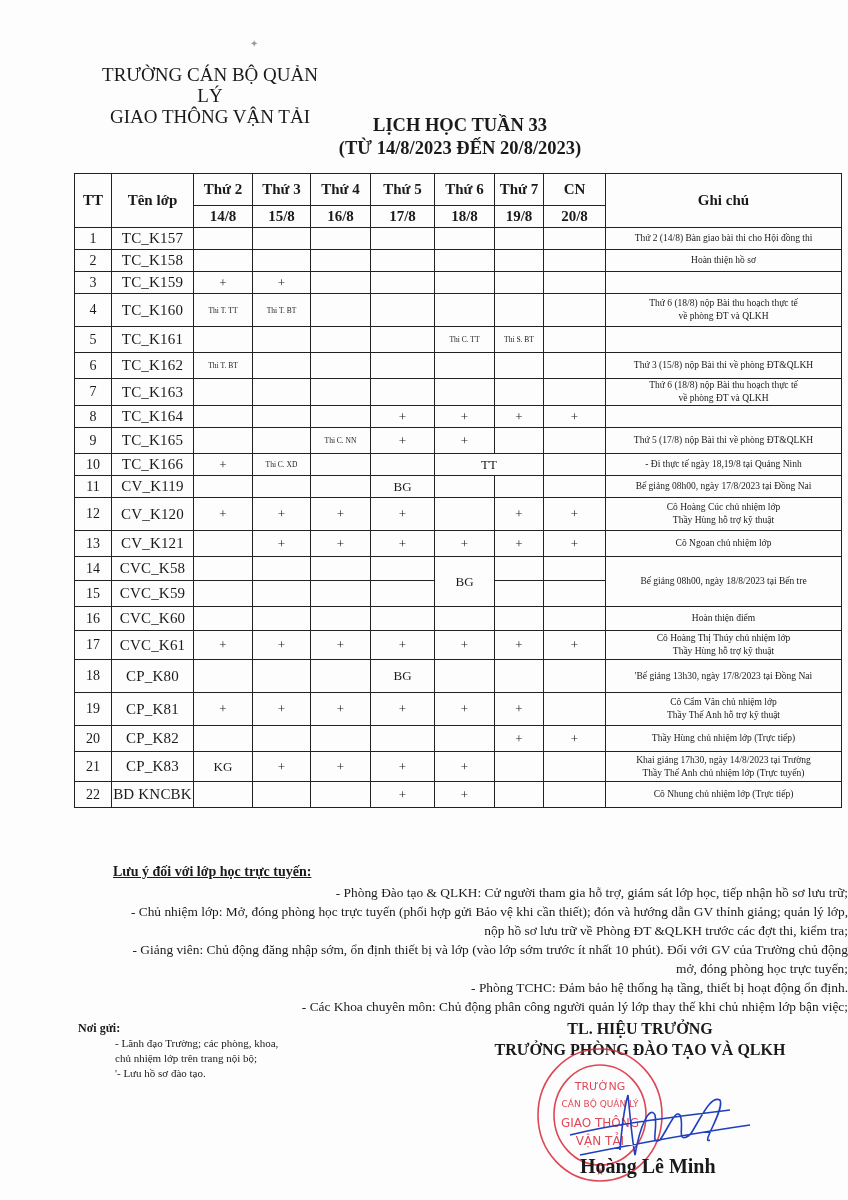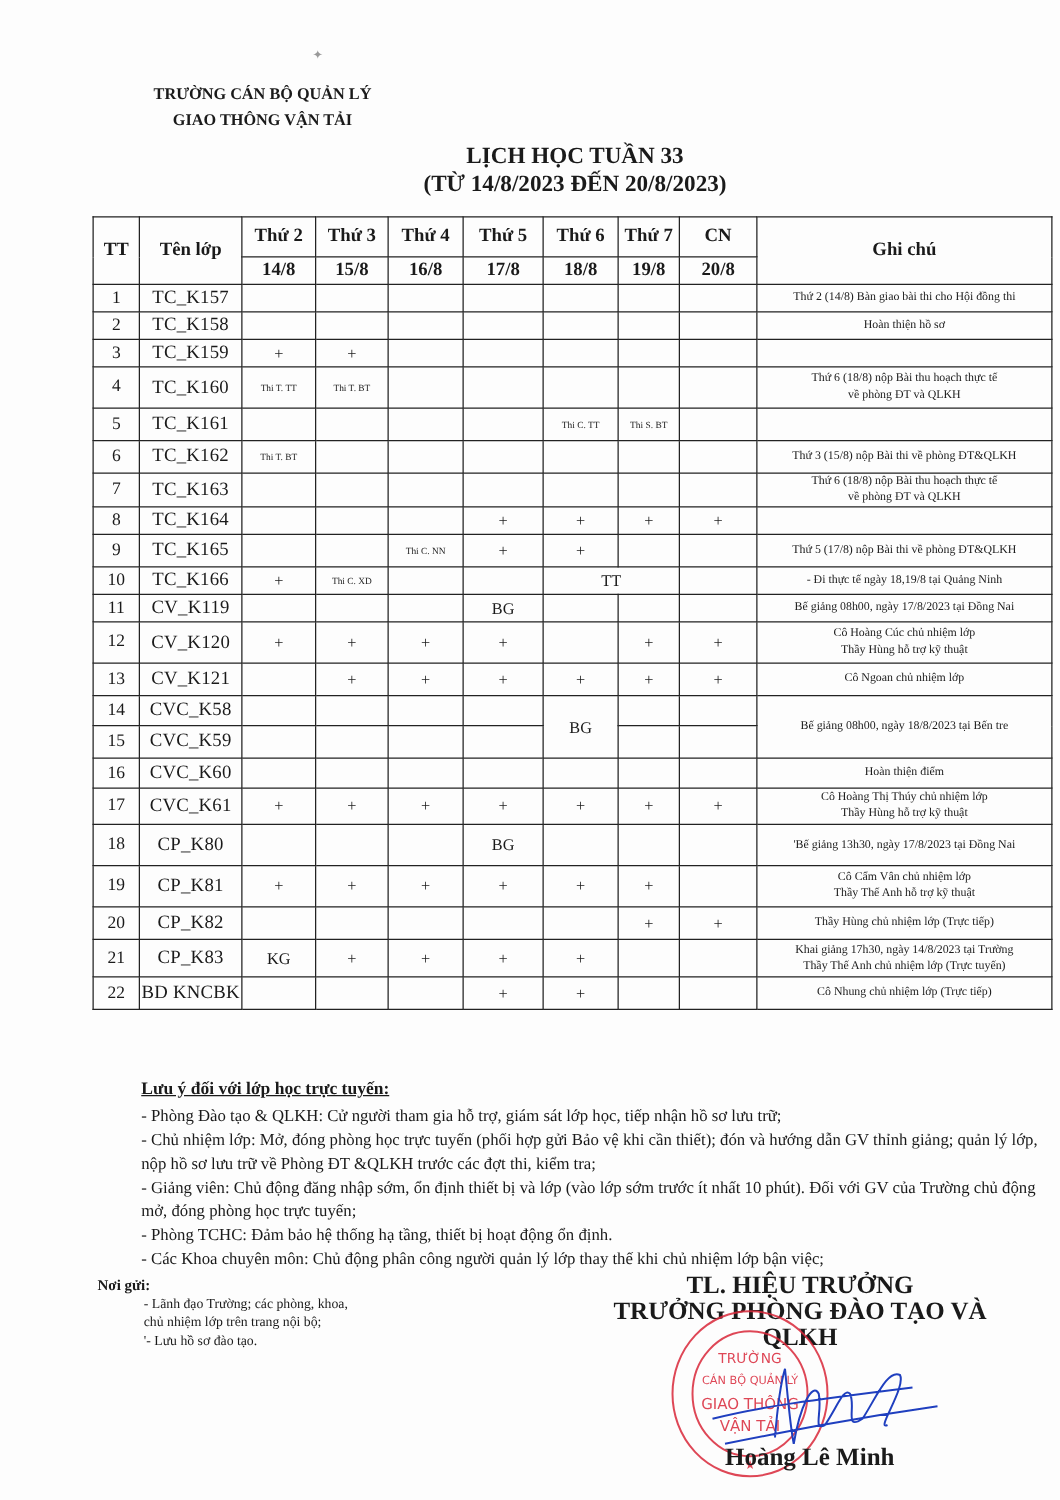--- a/index.html
+++ b/index.html
@@ -3,21 +3,21 @@
 <meta charset="utf-8">
 <style>
   html, body { margin: 0; padding: 0; background: #fff; }
   body {
     width: 848px; height: 1200px; position: relative; overflow: hidden;
     font-family: "Liberation Serif", "DejaVu Serif", serif; color: #1a1a1a;
     background: #fdfdfd;
   }
   .school {
     position: absolute; left: 100px; top: 64px; width: 220px;
-    text-align: center; font-weight: bold; font-size: 13px; line-height: 21px;
+    text-align: center; font-weight: normal; font-size: 19px; line-height: 21px;
   }
   .title {
     position: absolute; left: 300px; top: 114px; width: 320px;
     text-align: center; font-weight: bold; font-size: 18.5px; line-height: 23px;
   }
   table.sched {
     position: absolute; left: 74px; top: 173px;
     border-collapse: collapse; table-layout: fixed;
     font-size: 14px;
   }
@@ -30,28 +30,28 @@
   td.tt { font-size: 14px; }
   td.name { text-align: left; padding-left: 2px; font-size: 15px; letter-spacing: 0.2px; }
   td.day { font-size: 13px; }
   td.day.small { font-size: 7.5px; }
   td.note { font-size: 9.5px; line-height: 13px; white-space: normal; }
   .notice {
     position: absolute; left: 113px; top: 862px; width: 735px;
     font-size: 13.4px; line-height: 19px;
   }
   .notice .nhead { font-weight: bold; text-decoration: underline; font-size: 14px; margin-bottom: 2px; }
-  .notice .line { white-space: normal; text-indent: 0; margin-left: -0px; }
+  .notice .line { white-space: normal; text-indent: 0; margin-left: -0px; text-align: right; }
   .recip { position: absolute; left: 78px; top: 1021px; font-size: 11px; line-height: 15px; }
   .recip .rhead { font-weight: bold; font-size: 12px; }
   .recip .ritem { padding-left: 37px; }
   .recip .rcont { padding-left: 37px; }
   .sign {
     position: absolute; left: 470px; top: 1018px; width: 340px; text-align: center;
-    font-weight: bold; font-size: 20px; line-height: 21px;
+    font-weight: bold; font-size: 16px; line-height: 21px;
   }
   .signer { position: absolute; left: 580px; top: 1155px; font-weight: bold; font-size: 20px; text-align: right; }
   .stamp { position: absolute; left: 535px; top: 1045px; width: 130px; height: 140px; }
   .signature { position: absolute; left: 560px; top: 1085px; width: 200px; height: 90px; }
   .mark { position: absolute; left: 250px; top: 38px; font-size: 10px; color: #999; }
 </style>
 </head>
 <body>
 
 <div class="mark">✦</div>

